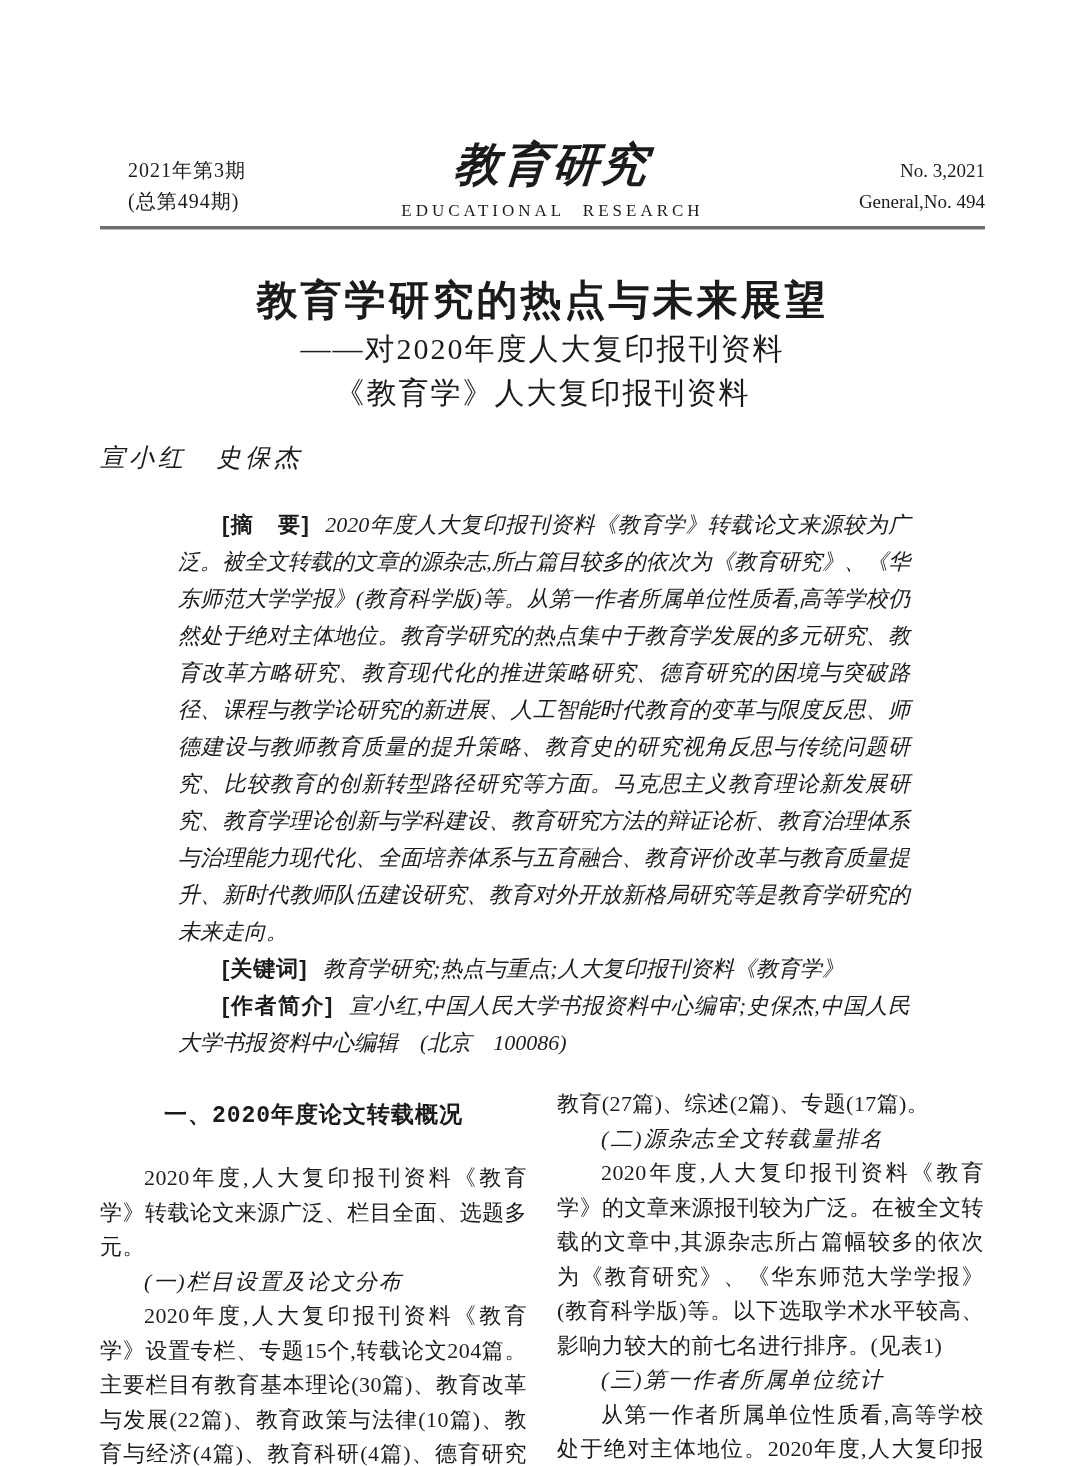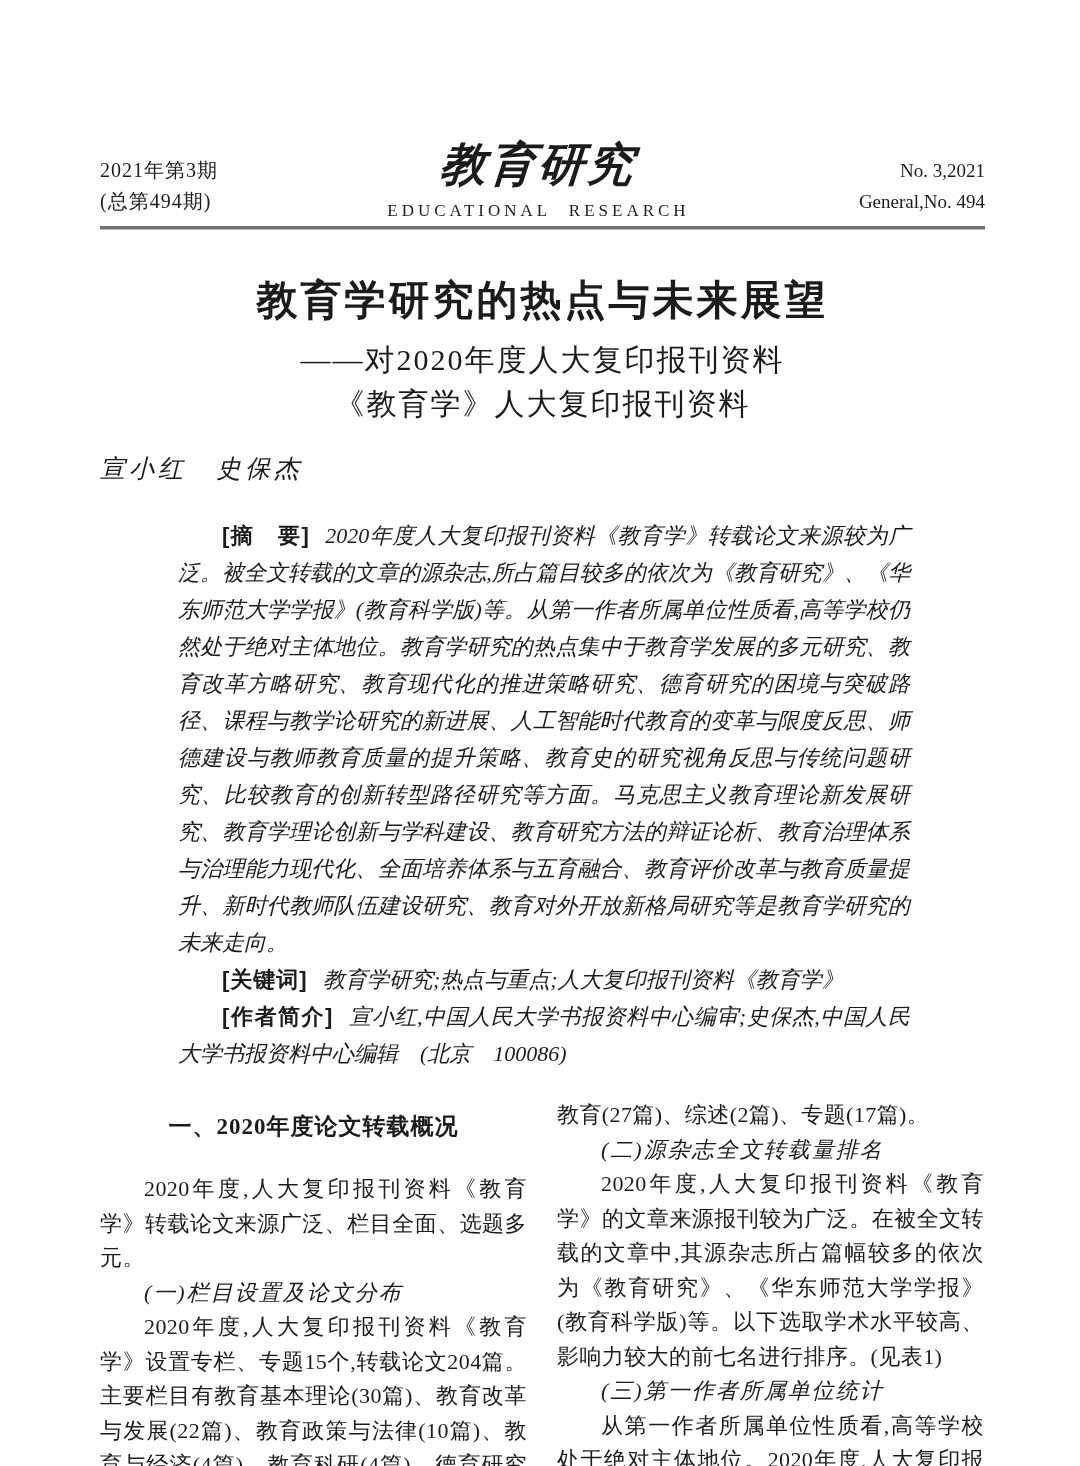--- a/index.html
+++ b/index.html
@@ -15,21 +15,21 @@
     padding: 138px 95px 0 100px;
     overflow: hidden;
   }
 
   
   .hdr {
     display: flex;
     justify-content: space-between;
     align-items: flex-end;
   }
-  .hdr-left { font-size: 20px; line-height: 31px; letter-spacing: 1px; }
+  .hdr-left { font-size: 20px; line-height: 31px; letter-spacing: 1px; margin-left: 28px; }
   .hdr-right { font-size: 19px; line-height: 31px; text-align: right; }
   .hdr-center { text-align: center; transform: translateY(4px); }
   .logo-cn {
     font-family: "Liberation Serif", serif;
     font-size: 46px;
     line-height: 46px;
     font-weight: 900;
     font-style: italic;
     letter-spacing: 3px;
     transform: skewX(-4deg);
@@ -56,21 +56,21 @@
     font-size: 41px;
     letter-spacing: 3px;
     line-height: 48px;
   }
   .subtitle {
     text-align: center;
     font-size: 30px;
     line-height: 44px;
     letter-spacing: 2px;
   }
-  .subtitle.first { margin-top: 14px; }
+  .subtitle.first { margin-top: 3px; }
   .authors {
     margin-top: 26px;
     text-align: left;
     font-size: 25px;
     font-style: italic;
     letter-spacing: 4px;
   }
 
   
   .front {
@@ -100,21 +100,21 @@
     overflow: hidden;
   }
   .col {
     width: 427px;
     font-size: 22px;
     line-height: 34.5px;
     text-align: justify;
     letter-spacing: 0.4px;
   }
   .section-heading {
-    font-family: Liberation Serif, serif;
+    font-family: Liberation Mono, monospace;
     font-weight: 700;
     font-size: 23px;
     text-align: center;
     letter-spacing: 1px;
     margin: 14px 0 30px 0;
     line-height: 30px;
   }
   .body-para.indent { text-indent: 2em; }
   .subhead {
     text-indent: 2em;

